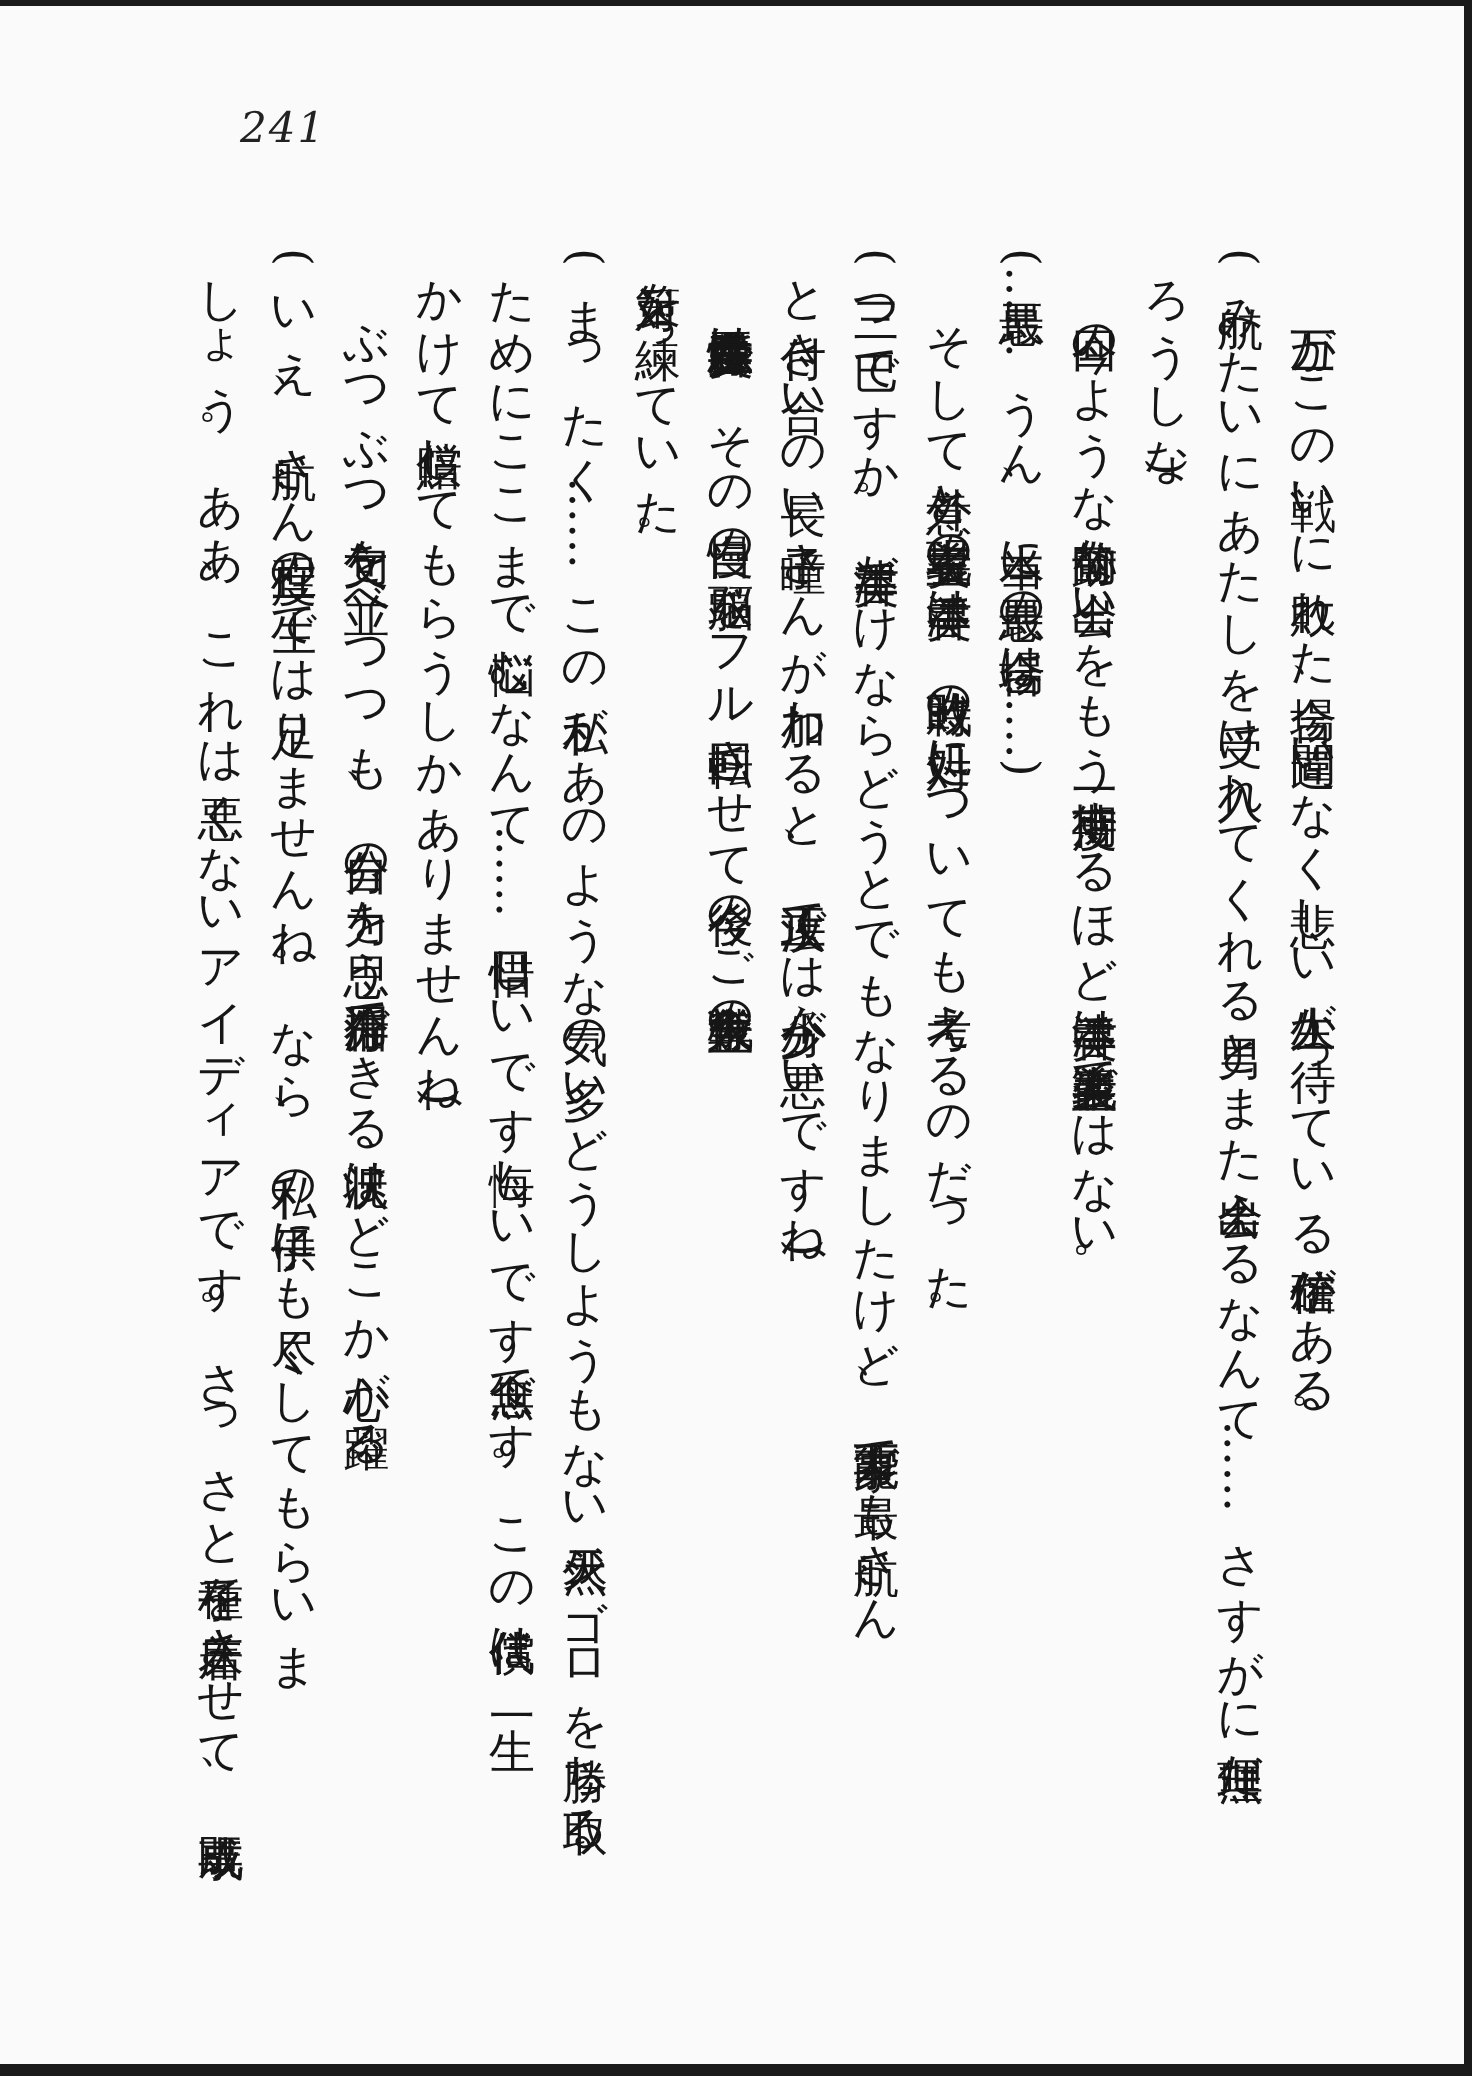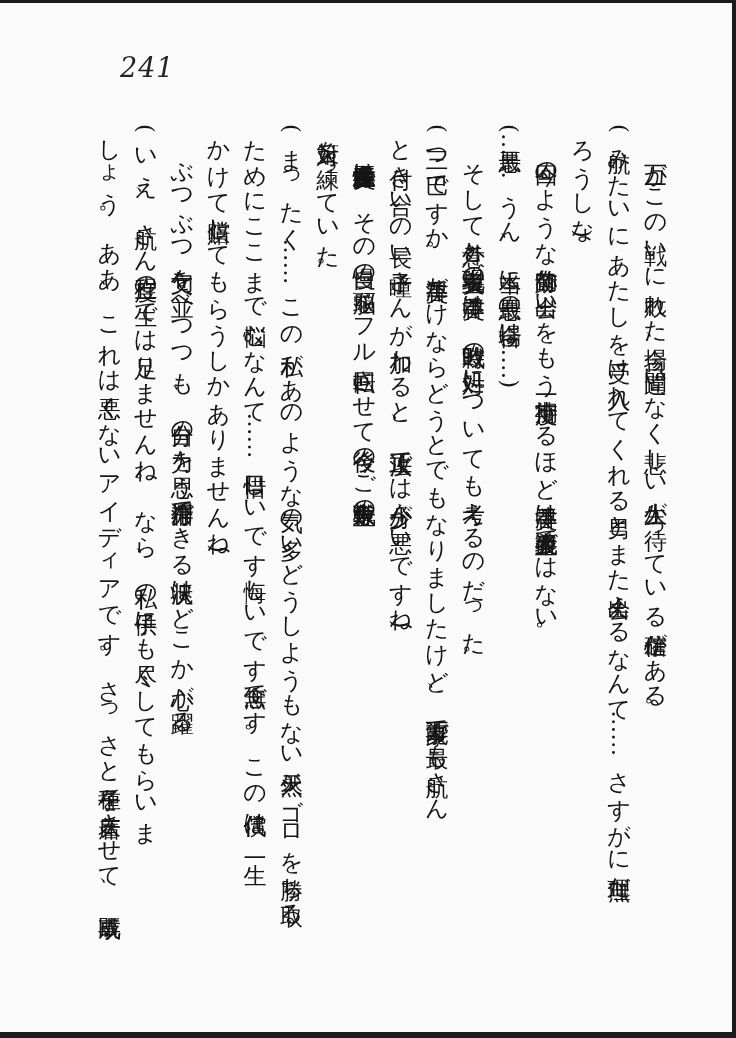--- a/index.html
+++ b/index.html
@@ -19,21 +19,21 @@
   }
   
   .scan-edge { position: absolute; background: var(--edge); }
   .scan-edge.top    { top: 0; left: 0; width: 736px; height: 3px; }
   .scan-edge.right  { top: 0; right: 0; width: 4px; height: 1038px; }
   .scan-edge.bottom { bottom: 0; left: 0; width: 736px; height: 6px; }
 
   .page-number {
     position: absolute;
     top: 52px; left: 120px;
-    font-size: 27px;
+    font-size: 21px;
     font-style: italic;
     color: #222;
     letter-spacing: 1px;
   }
 
   .text-block {
     position: absolute;
     top: 124px;
     right: 62px;
     height: 888px;

